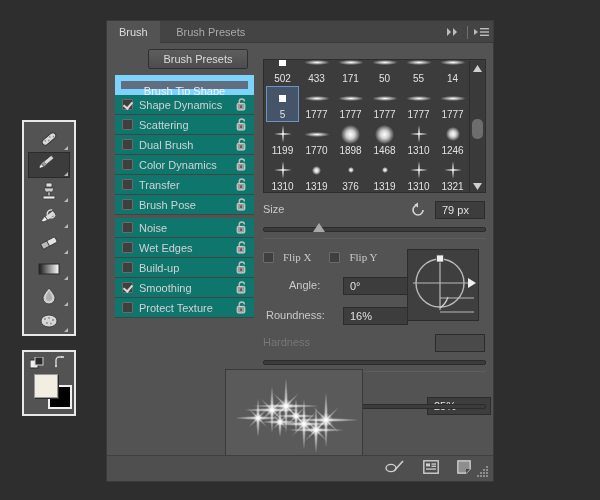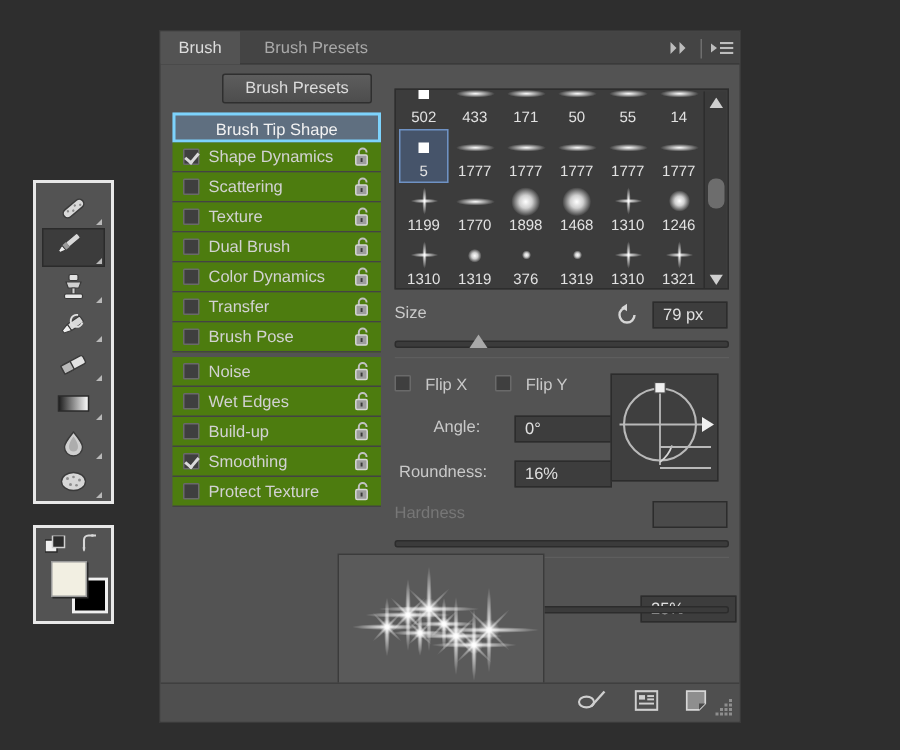--- a/index.html
+++ b/index.html
@@ -94,26 +94,26 @@
   
   #options-list {
     position: absolute; left: 8px; top: 54px;
     width: 139px;
   }
   .opt-head {
     height: 20px; line-height: 20px;
     background: #5f6f80;
     color: #f2f2f2; font-size: 11px;
     text-align: center;
-    border: 2px solid #7dd3fc;
+    border: 6px solid #7dd3fc;
   }
   .opt-row {
     position: relative;
     height: 20px;
-    background: #4d7c0f;
+    background: #0f766e;
     border-bottom: 1px solid #434343;
     display: flex; align-items: center;
   }
   .opt-row.gap { margin-top: 3px; }
   .opt-chk {
     width: 11px; height: 11px;
     margin-left: 7px; margin-right: 6px;
     background: #3f3f3f;
     border: 1px solid #6a6a6a;
     border-radius: 1px;
@@ -413,31 +413,20 @@
             <span class="opt-lock">
               <svg width="12" height="13" viewBox="0 0 12 13">
                 <path d="M3.2 5.5 V3.6 a2.6 2.6 0 0 1 5.2 0" fill="none" stroke="#c2c2c2" stroke-width="1.3"></path>
                 <rect x="1.2" y="5.4" width="7.6" height="6.6" rx="1" fill="#9d9d9d" stroke="#d6d6d6" stroke-width="1"></rect>
                 <rect x="4.4" y="7.4" width="1.3" height="2.6" fill="#3c3c3c"></rect>
               </svg>
             </span>
           </div>
           <div class="opt-row">
             <span class="opt-chk"></span>
-            <span class="opt-label">Texture</span>
-            <span class="opt-lock">
-              <svg width="12" height="13" viewBox="0 0 12 13">
-                <path d="M3.2 5.5 V3.6 a2.6 2.6 0 0 1 5.2 0" fill="none" stroke="#c2c2c2" stroke-width="1.3"></path>
-                <rect x="1.2" y="5.4" width="7.6" height="6.6" rx="1" fill="#9d9d9d" stroke="#d6d6d6" stroke-width="1"></rect>
-                <rect x="4.4" y="7.4" width="1.3" height="2.6" fill="#3c3c3c"></rect>
-              </svg>
-            </span>
-          </div>
-          <div class="opt-row">
-            <span class="opt-chk"></span>
             <span class="opt-label">Dual Brush</span>
             <span class="opt-lock">
               <svg width="12" height="13" viewBox="0 0 12 13">
                 <path d="M3.2 5.5 V3.6 a2.6 2.6 0 0 1 5.2 0" fill="none" stroke="#c2c2c2" stroke-width="1.3"></path>
                 <rect x="1.2" y="5.4" width="7.6" height="6.6" rx="1" fill="#9d9d9d" stroke="#d6d6d6" stroke-width="1"></rect>
                 <rect x="4.4" y="7.4" width="1.3" height="2.6" fill="#3c3c3c"></rect>
               </svg>
             </span>
           </div>
           <div class="opt-row">
@@ -700,21 +689,21 @@
         <path d="M7 0.5 L7 5.5 L3.2 3 Z" fill="#d6d6d6"></path>
       </svg>
       <div class="numbox" style="position:absolute;left:172px;top:0;width:50px;">79 px</div>
       <div class="slider-track" style="position:absolute;left:0;top:26px;width:223px;">
         <div class="slider-thumb" id="size-thumb" style="left: calc(25% - 6px);"></div>
       </div>
     </div>
 
     <div class="sep ctl-col" style="top:217px;"></div>
 
-    <div class="ctl-col" style="top:226px;">
+    <div class="ctl-col" style="top:226px;font-family:Liberation Serif, serif;">
       <span class="mini-chk" id="flipx-chk"></span>
       <span class="ctl-label" style="margin-left:5px;margin-right:14px;">Flip X</span>
       <span class="mini-chk" id="flipy-chk"></span>
       <span class="ctl-label" style="margin-left:5px;">Flip Y</span>
     </div>
 
     <div class="ctl-col" style="top:256px;">
       <span class="ctl-label" style="position:absolute;left:26px;top:2px;">Angle:</span>
       <div class="numbox" style="position:absolute;left:80px;top:0;width:65px;">0°</div>
     </div>

